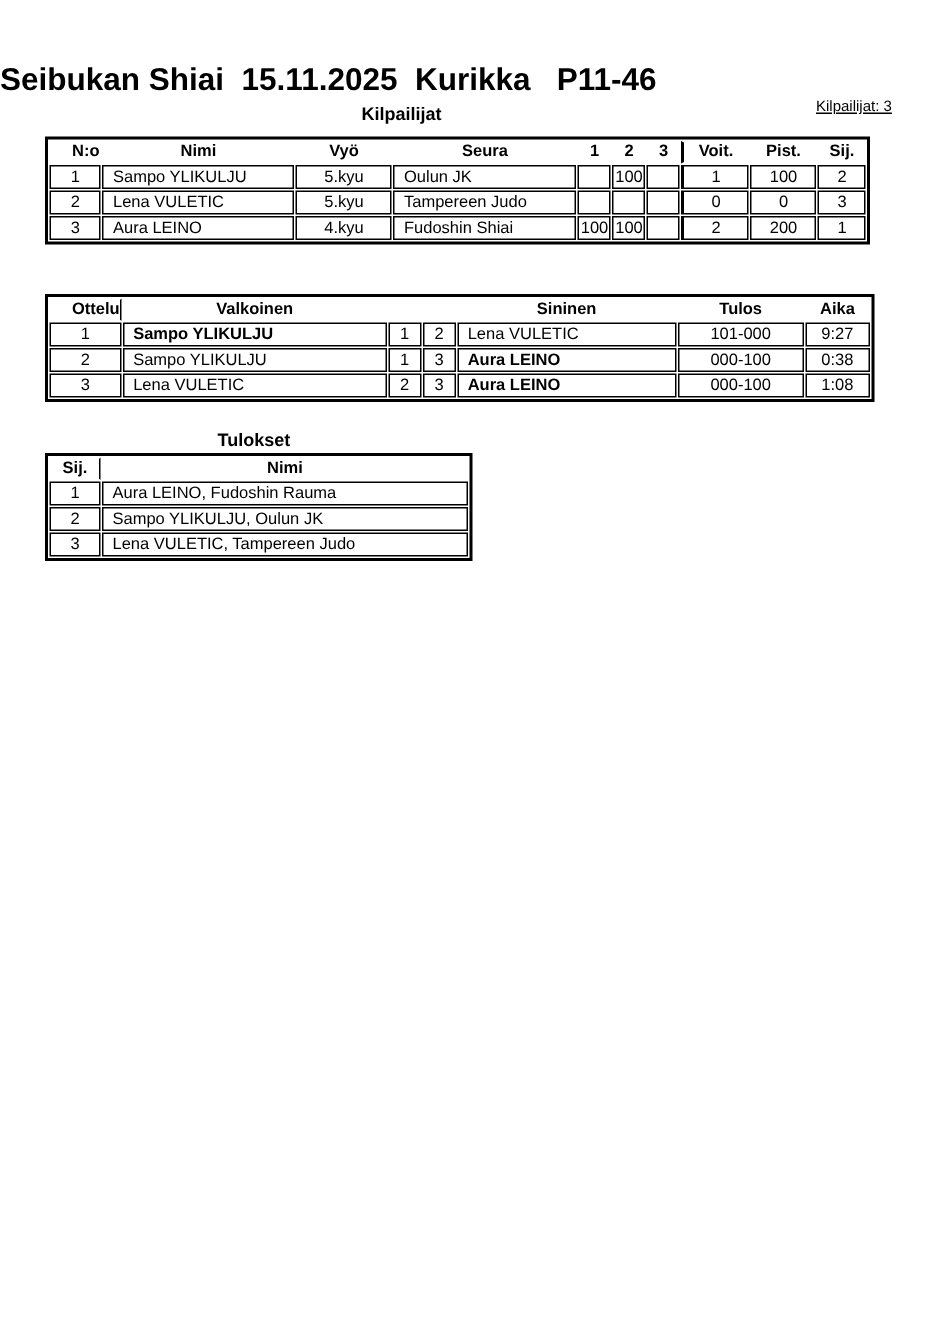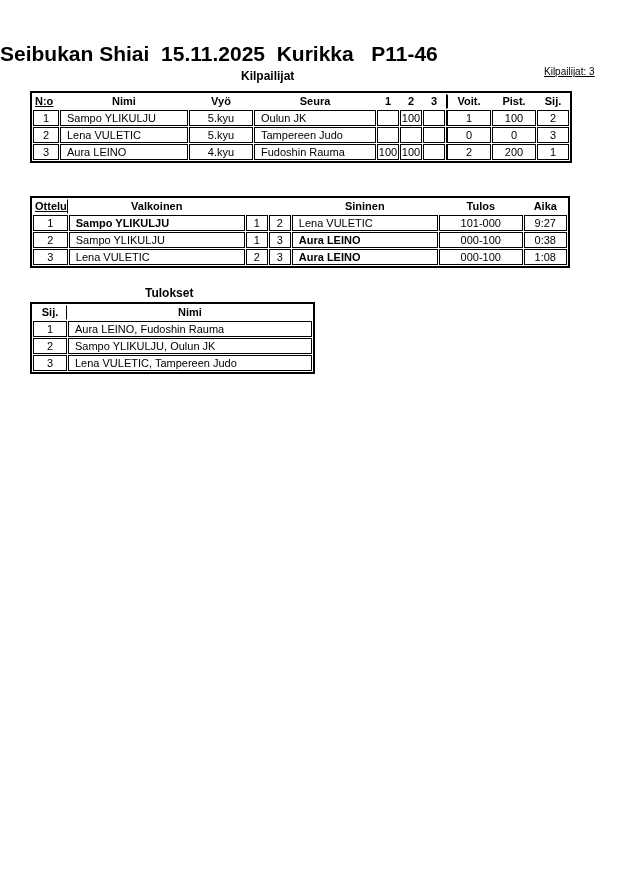--- a/index.html
+++ b/index.html
@@ -59,21 +59,21 @@
     padding: 0;
     text-align: center;
     vertical-align: middle;
     overflow: hidden;
     white-space: nowrap;
   }
   td { border: 1px solid #000; height: 16px; }
   th { border: 1px solid transparent; height: 15px; font-weight: bold; }
 
   .left  { text-align: left; padding-left: 6px; }
-  .hleft { text-align: left; padding-left: 1px; text-decoration: underline; }
+  .hleft { text-align: left; padding-left: 14px; }
   .grp   { border-left: 2px solid #000 !important; }
   th.sep { border-right: 1px solid #000; }
   .bold  { font-weight: bold; }
 </style>
 </head>
 <body>
 
 <div class="page">
 
   <div class="main-title">Seibukan Shiai  15.11.2025  Kurikka   P11-46</div>
@@ -128,21 +128,21 @@
       <td></td>
       <td></td>
       <td class="grp">0</td>
       <td>0</td>
       <td>3</td>
     </tr>
     <tr>
       <td>3</td>
       <td class="left">Aura LEINO</td>
       <td>4.kyu</td>
-      <td class="left">Fudoshin Rauma</td>
+      <td class="left">Fudoshin Shiai</td>
       <td>100</td>
       <td>100</td>
       <td></td>
       <td class="grp">2</td>
       <td>200</td>
       <td>1</td>
     </tr>
   </tbody>
     </table>
 

